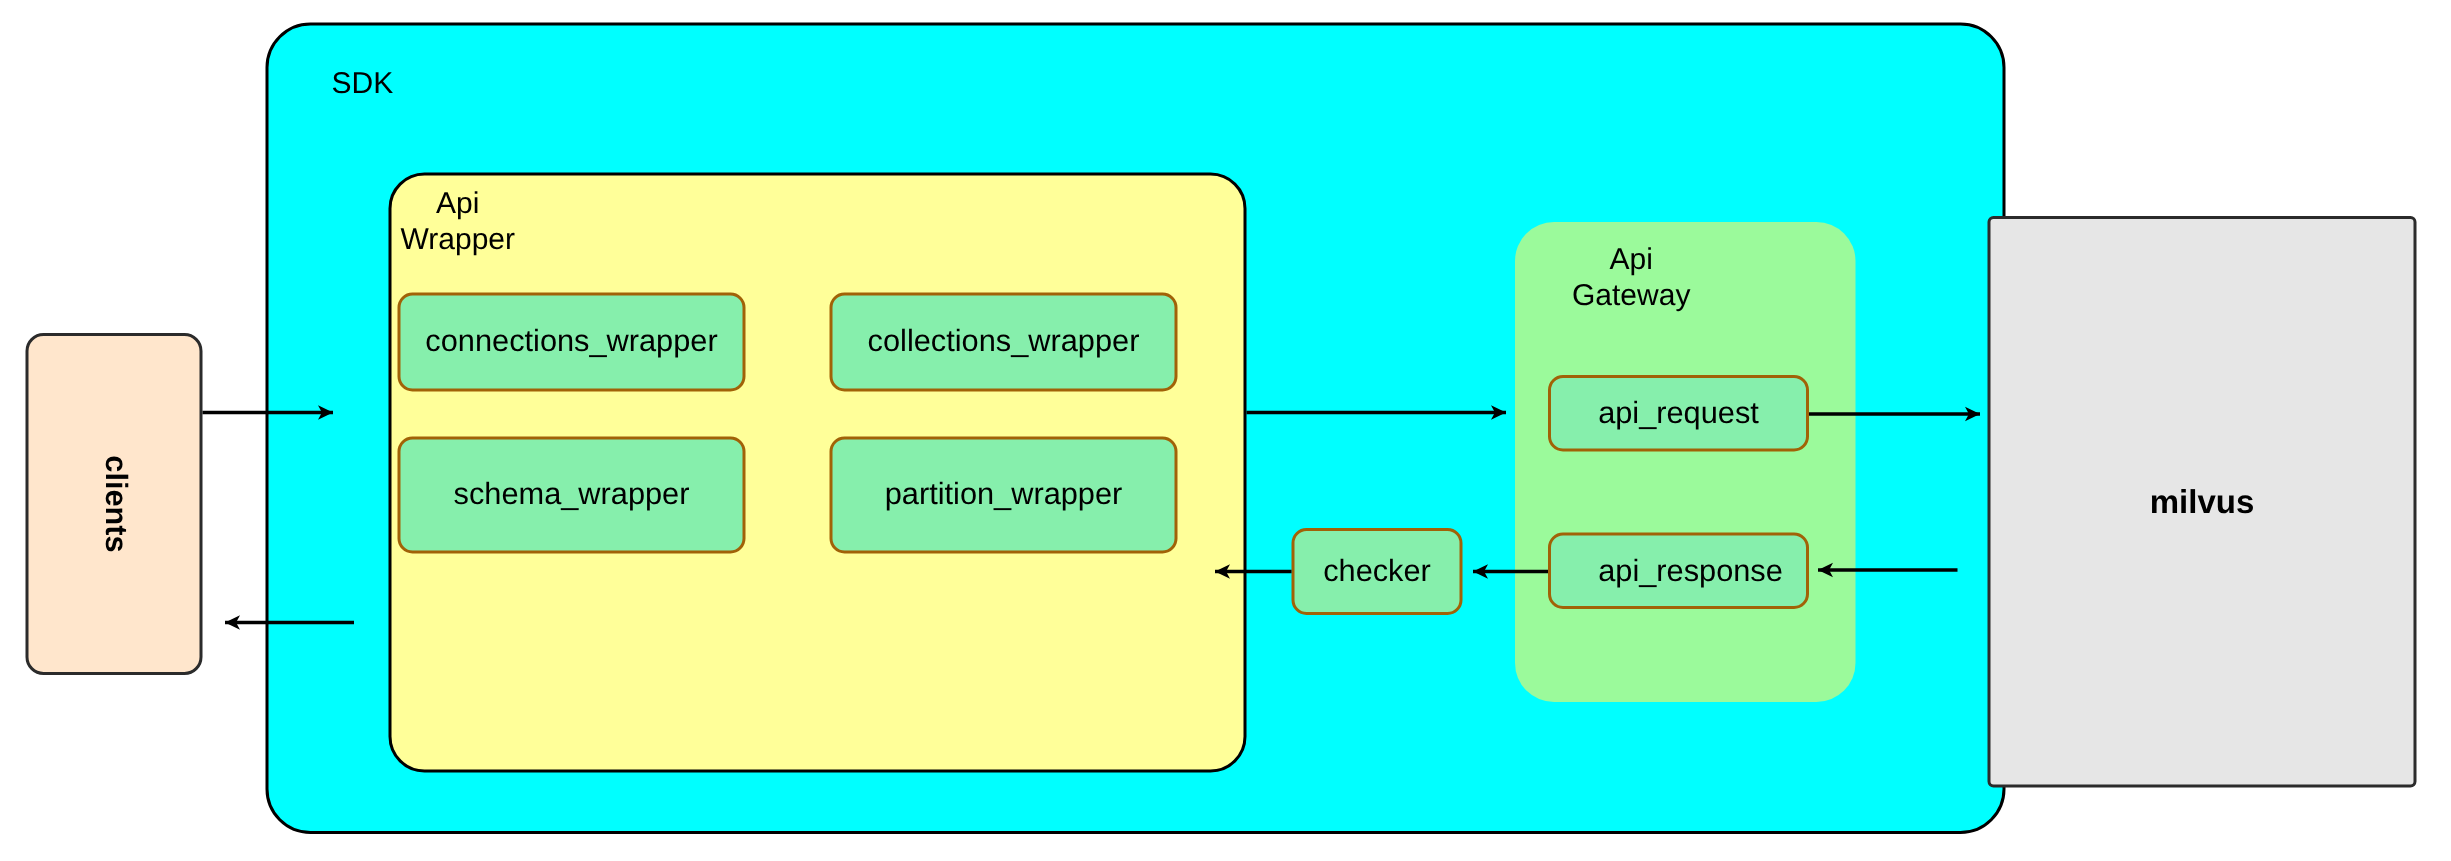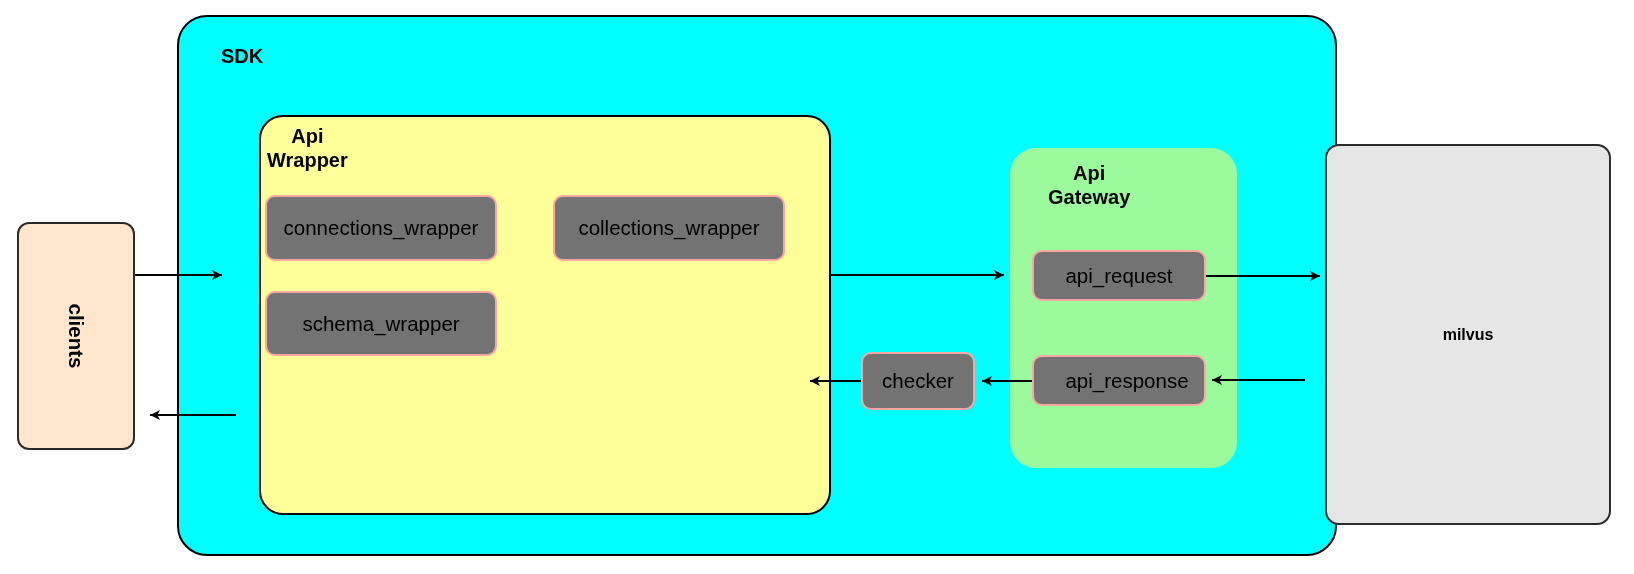--- a/index.html
+++ b/index.html
@@ -38,64 +38,64 @@
   }
   .gateway-box{
     left:1010px; top:148px; width:227px; height:320px;
     background:#9bfa9b;
     border:none;
     border-radius:26px;
   }
   
   .ctitle{
     position:absolute;
-    font-weight:bold;
+    font-weight:normal;
     font-size:20px;
     line-height:1.18;
     color:#000000;
     white-space:pre-line;
     text-align:center;
   }
   .ctitle.sdk{ left:42px; top:28px; }
   .ctitle.wrap{ left:6px;  top:8px;  }
   .ctitle.gate{ left:38px; top:14px; }
 
   
   .leaf{
-    background:#737373;
-    border:2px solid #fca5a5;
+    background:#86efac;
+    border:2px solid #a16207;
     border-radius:10px;
     font-size:20.5px;
     color:#000000;
   }
   .clients-box{
     left:17px; top:222px; width:118px; height:228px;
     background:#ffe6cc;
     border:2px solid #2b2b2b;
     border-radius:12px;
   }
   .clients-label{
     font-weight:bold;
     font-size:20.5px;
     transform:rotate(90deg);
     white-space:nowrap;
   }
   .milvus-box{
     left:1325px; top:144px; width:286px; height:381px;
     background:#e6e6e6;
     border:2px solid #2b2b2b;
-    border-radius:14px;
+    border-radius:4px;
     font-weight:bold;
-    font-size:16px;
+    font-size:22px;
   }
   
   .w-c1{ left:265px; width:232px; }
   .w-c2{ left:553px; width:232px;border-radius:10px; }
   .w-r1{ top:195px; height:66px; }
-  .w-r2{ top:291px; height:65px; }
+  .w-r2{ top:291px; height:78px; }
   .w-r3{ top:387px; height:66px; }
 
   .checker-box{ left:861px; top:352px; width:114px; height:58px; }
   .apireq-box{  left:1032px; top:250px; width:174px; height:51px; }
   .apires-box{  left:1032px; top:355px; width:174px; height:51px;padding-left:16px; }
   .lane{ position:absolute; left:0; top:0; width:1634px; height:574px; pointer-events:none; }
 </style>
 </head>
 <body>
 
@@ -117,20 +117,21 @@
 
   <div class="node clients-box">
     <span class="clients-label">clients</span>
   </div>
 
   <div class="node leaf milvus-box">milvus</div>
 
   <div class="node leaf w-c1 w-r1">connections_wrapper</div>
   <div class="node leaf w-c2 w-r1">collections_wrapper</div>
   <div class="node leaf w-c1 w-r2">schema_wrapper</div>
+  <div class="node leaf w-c2 w-r2">partition_wrapper</div>
 
   <div class="node leaf apireq-box">api_request</div>
 
   <div class="node leaf checker-box">checker</div>
   <div class="node leaf apires-box">api_response</div>
 
   <svg class="lane" width="1634" height="574" viewBox="0 0 1634 574" xmlns="http://www.w3.org/2000/svg">
     <defs>
       <marker id="ah" markerWidth="11" markerHeight="11" refX="10" refY="5.5" orient="auto" markerUnits="userSpaceOnUse">
         <path d="M0,0.6 L10,5.5 L0,10.4 L2.6,5.5 Z" fill="#000000"></path>

